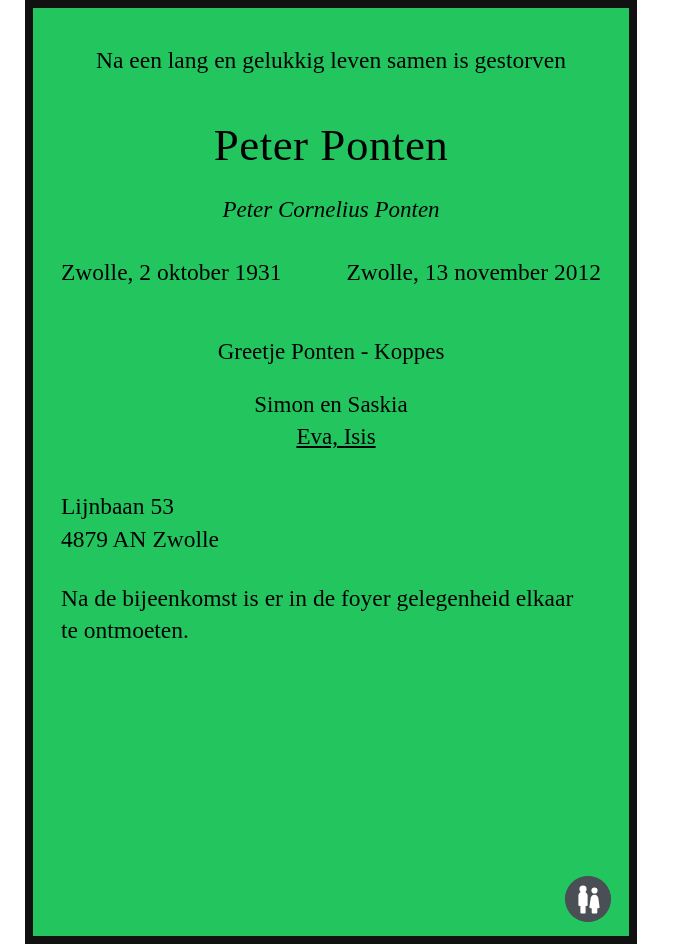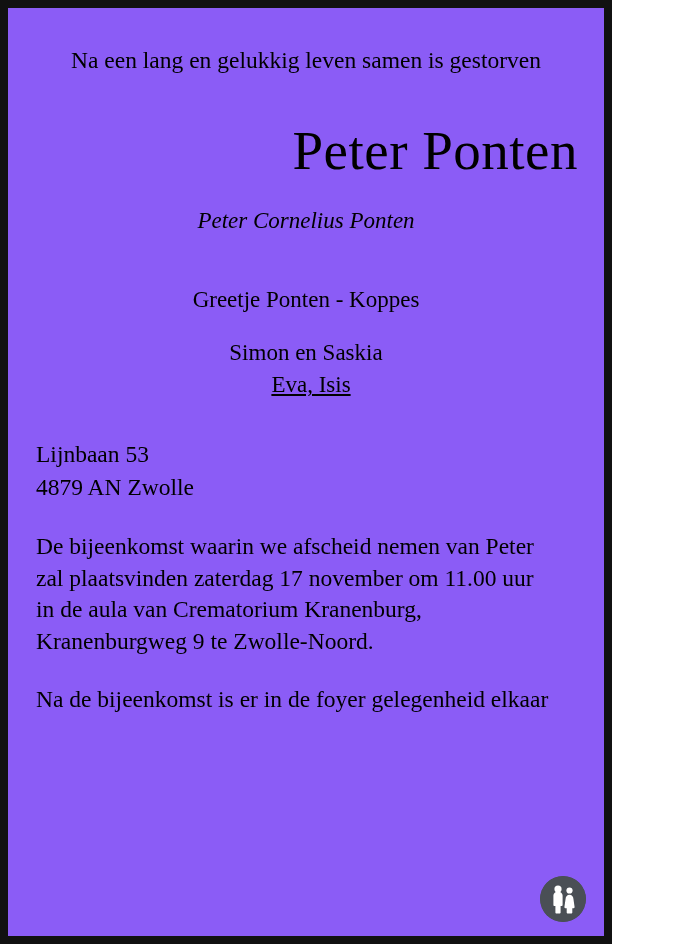--- a/index.html
+++ b/index.html
@@ -12,34 +12,35 @@
     height: 944px;
     font-family: "Liberation Serif", serif;
     color: #000000;
     overflow: hidden;
   }
   .card {
     position: relative;
     box-sizing: border-box;
     width: 612px;
     height: 944px;
-    background: #8b5cf6;
+    background: #22c55e;
     border: 8px solid #111111;
     padding: 26px 26px 0 26px;
+    margin-left: 25px;
   }
   .intro {
     text-align: center;
     font-size: 23.5px;
     line-height: 1.42;
     margin-top: 10px;
   }
   .intro div { white-space: nowrap; }
   .name {
-    text-align: right;
-    font-size: 55px;
+    text-align: center;
+    font-size: 45px;
     line-height: 1.1;
     margin-top: 44px;
     letter-spacing: 0.5px;
   }
   .fullname {
     text-align: center;
     font-style: italic;
     font-size: 23px;
     margin-top: 26px;
   }
@@ -98,43 +99,42 @@
 <div class="card">
 
   <div class="intro">
     <div>Na een lang en gelukkig leven samen is gestorven</div>
   </div>
 
   <div class="name">Peter Ponten</div>
 
   <div class="fullname">Peter Cornelius Ponten</div>
 
+  <div class="dates">
+    <span class="birth">Zwolle, 2 oktober 1931</span>
+    <span class="death">Zwolle, 13 november 2012</span>
+  </div>
 
   <div class="family">
     <div class="spouse">Greetje Ponten - Koppes</div>
     <div class="group">
       <div>Simon en Saskia</div>
       <div class="children">Eva, Isis</div>
     </div>
   </div>
 
   <div class="address">
     <div>Lijnbaan 53</div>
     <div>4879 AN Zwolle</div>
   </div>
 
-  <div class="para">
-    <div>De bijeenkomst waarin we afscheid nemen van Peter</div>
-    <div>zal plaatsvinden zaterdag 17 november om 11.00 uur</div>
-    <div>in de aula van Crematorium Kranenburg,</div>
-    <div>Kranenburgweg 9 te Zwolle-Noord.</div>
-  </div>
 
   <div class="para">
     <div>Na de bijeenkomst is er in de foyer gelegenheid elkaar</div>
+    <div>te ontmoeten.</div>
   </div>
 
   <div class="logo">
     <svg width="46" height="46" viewBox="0 0 46 46" aria-hidden="true">
       <circle cx="23" cy="23" r="23" fill="#4a4f55"></circle>
       <g fill="#ffffff">
         <circle cx="18" cy="13" r="3.6"></circle>
         <path d="M13.4 19.5c0-2.3 2-4 4.6-4s4.6 1.7 4.6 4v9.5c0 .6-.5 1-1.1 1h-.9v6.5c0 .6-.5 1-1.1 1h-3c-.6 0-1.1-.4-1.1-1V30h-.9c-.6 0-1.1-.4-1.1-1v-9.5z"></path>
         <circle cx="29.5" cy="14.5" r="3.1"></circle>
         <path d="M25.6 22.8c0-2.3 1.7-4 3.9-4s3.9 1.7 3.9 4l1.2 8.2c.1.7-.4 1.2-1 1.2h-1.3v4.2c0 .6-.5 1-1.1 1h-3.4c-.6 0-1.1-.4-1.1-1v-4.2h-1.3c-.6 0-1.1-.5-1-1.2l1.2-8.2z"></path>

